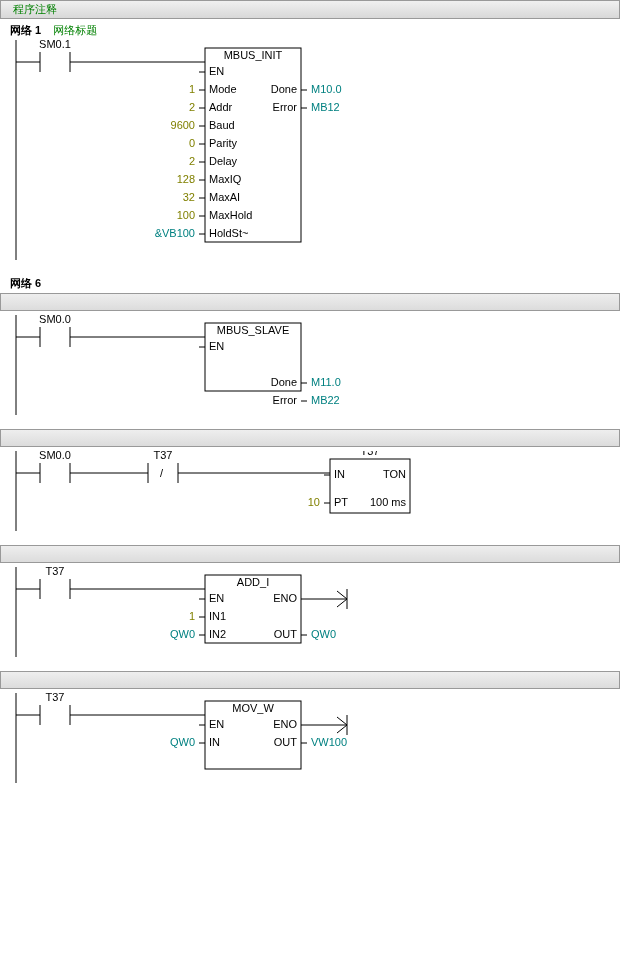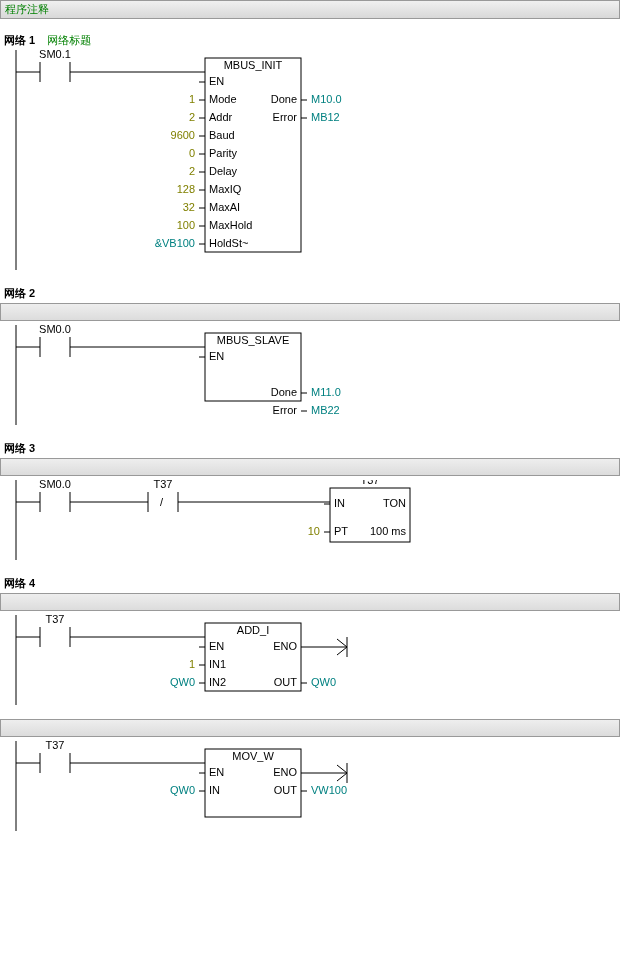--- a/index.html
+++ b/index.html
@@ -1,18 +1,18 @@
 <!DOCTYPE html>
 <html><head>
 <meta charset="utf-8">
 <style>
 *{box-sizing:border-box;margin:0;padding:0}
 body{background:#fff;font-family:Arial,SimSun,sans-serif;font-size:11px;width:620px}
-.hdr-bar{background:linear-gradient(#f0f0f0,#d8d8d8);border:1px solid #999;padding:1px 4px;color:#008000;margin-bottom:12px}
-.net-title{font-weight:700;padding:2px 4px}
+.hdr-bar{background:linear-gradient(#f0f0f0,#d8d8d8);border:1px solid #999;padding:1px 12px;color:#008000;margin-bottom:2px}
+.net-title{font-weight:700;padding:2px 10px}
 .net-title span.nt{color:#008000;font-weight:400;margin-left:12px}
 .gray-bar{background:linear-gradient(#eeeeee,#dcdcdc);border:1px solid #999;height:18px;margin-bottom:4px}
 .rung{position:relative;height:auto;margin-bottom:14px}
 svg{display:block}
 .lab{font-size:11px;fill:#000}
 .oliv{fill:#808000}
 .tealf{fill:#008080}
 </style>
 </head>
 <body>
@@ -61,21 +61,21 @@
         <text x="209" y="197" class="lab" text-anchor="start">HoldSt~</text>
         <text x="195" y="197" class="lab tealf" text-anchor="end">&amp;VB100</text>
         <line x1="301" y1="50" x2="307" y2="50" stroke="#000" stroke-width="1"></line>
         <text x="297" y="53" class="lab" text-anchor="end">Done</text>
         <text x="311" y="53" class="lab tealf" text-anchor="start">M10.0</text>
         <line x1="301" y1="68" x2="307" y2="68" stroke="#000" stroke-width="1"></line>
         <text x="297" y="71" class="lab" text-anchor="end">Error</text>
         <text x="311" y="71" class="lab tealf" text-anchor="start">MB12</text>
       </svg>
     </div>
-    <div class="net-title"><b>网络 2</b></div>
+    <div class="net-title"><b>网络 6</b></div>
     <div class="gray-bar"></div>
     <div class="rung">
       <svg width="620" height="100">
         <line x1="16" y1="0" x2="16" y2="100" stroke="#000" stroke-width="1"></line>
         <line x1="16" y1="22" x2="40" y2="22" stroke="#000" stroke-width="1"></line>
         <line x1="40" y1="12" x2="40" y2="32" stroke="#000" stroke-width="1"></line>
         <line x1="70" y1="12" x2="70" y2="32" stroke="#000" stroke-width="1"></line>
         <line x1="70" y1="22" x2="104" y2="22" stroke="#000" stroke-width="1"></line>
         <text x="55" y="8" class="lab" text-anchor="middle">SM0.0</text>
         <line x1="104" y1="22" x2="205" y2="22" stroke="#000" stroke-width="1"></line>
@@ -84,21 +84,20 @@
         <line x1="199" y1="32" x2="205" y2="32" stroke="#000" stroke-width="1"></line>
         <text x="209" y="35" class="lab" text-anchor="start">EN</text>
         <line x1="301" y1="68" x2="307" y2="68" stroke="#000" stroke-width="1"></line>
         <text x="297" y="71" class="lab" text-anchor="end">Done</text>
         <text x="311" y="71" class="lab tealf" text-anchor="start">M11.0</text>
         <line x1="301" y1="86" x2="307" y2="86" stroke="#000" stroke-width="1"></line>
         <text x="297" y="89" class="lab" text-anchor="end">Error</text>
         <text x="311" y="89" class="lab tealf" text-anchor="start">MB22</text>
       </svg>
     </div>
-    <div class="net-title"><b>网络 3</b></div>
     <div class="gray-bar"></div>
     <div class="rung">
       <svg width="620" height="80">
         <line x1="16" y1="0" x2="16" y2="80" stroke="#000" stroke-width="1"></line>
         <line x1="16" y1="22" x2="40" y2="22" stroke="#000" stroke-width="1"></line>
         <line x1="40" y1="12" x2="40" y2="32" stroke="#000" stroke-width="1"></line>
         <line x1="70" y1="12" x2="70" y2="32" stroke="#000" stroke-width="1"></line>
         <line x1="70" y1="22" x2="104" y2="22" stroke="#000" stroke-width="1"></line>
         <text x="55" y="8" class="lab" text-anchor="middle">SM0.0</text>
         <line x1="104" y1="22" x2="124" y2="22" stroke="#000" stroke-width="1"></line>
@@ -113,21 +112,20 @@
         <text x="370" y="4" class="lab" text-anchor="middle">T37</text>
         <line x1="324" y1="24" x2="330" y2="24" stroke="#000" stroke-width="1"></line>
         <text x="334" y="27" class="lab" text-anchor="start">IN</text>
         <text x="406" y="27" class="lab" text-anchor="end">TON</text>
         <line x1="324" y1="52" x2="330" y2="52" stroke="#000" stroke-width="1"></line>
         <text x="334" y="55" class="lab" text-anchor="start">PT</text>
         <text x="320" y="55" class="lab oliv" text-anchor="end">10</text>
         <text x="406" y="55" class="lab" text-anchor="end">100 ms</text>
       </svg>
     </div>
-    <div class="net-title"><b>网络 4</b></div>
     <div class="gray-bar"></div>
     <div class="rung">
       <svg width="620" height="90">
         <line x1="16" y1="0" x2="16" y2="90" stroke="#000" stroke-width="1"></line>
         <line x1="16" y1="22" x2="40" y2="22" stroke="#000" stroke-width="1"></line>
         <line x1="40" y1="12" x2="40" y2="32" stroke="#000" stroke-width="1"></line>
         <line x1="70" y1="12" x2="70" y2="32" stroke="#000" stroke-width="1"></line>
         <line x1="70" y1="22" x2="104" y2="22" stroke="#000" stroke-width="1"></line>
         <text x="55" y="8" class="lab" text-anchor="middle">T37</text>
         <line x1="104" y1="22" x2="205" y2="22" stroke="#000" stroke-width="1"></line>

